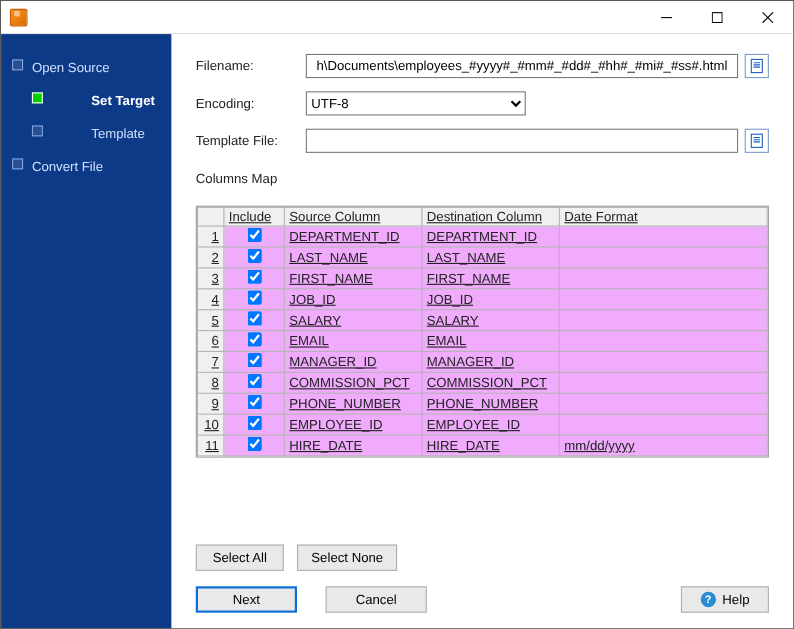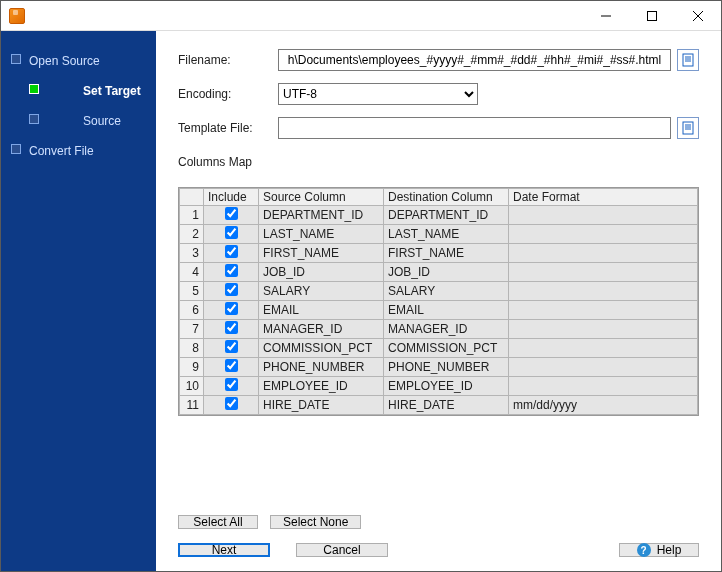--- a/index.html
+++ b/index.html
@@ -25,31 +25,31 @@
   .form-row { display:flex; align-items:center; margin-bottom:12px; }
   .form-row > label { width:100px; }
   .text-input { height:22px; border:1px solid #7a7a7a; padding:2px 4px; font-size:12px; font-family:inherit;text-align:center; }
   .filename-input { flex:1; }
   .icon-btn { width:22px; height:22px; border:1px solid #7a9acc; margin-left:6px; display:flex; align-items:center; justify-content:center; background:#fff; cursor:pointer; }
   .icon-btn svg { width:14px;height:14px; }
   select.enc { width:200px; height:22px; border:1px solid #7a7a7a; font-size:12px; background:#fff; }
   .section-label { margin:4px 0 18px 0; }
 
   .grid-wrap { border:1px solid #999; overflow:auto; }
-  table.grid { border-collapse:collapse; width:100%; background:#e5e5e5; }
+  table.grid { border-collapse:collapse; width:100%; background:#f0abfc;text-decoration:underline; }
   table.grid th, table.grid td { border:1px solid #b5b5b5; padding:1px 4px; height:17px; font-size:12px; text-align:left; font-weight:normal; }
   table.grid th { background:#f0f0f0; }
   table.grid th.rownum { width:20px; text-align:center; background:#f0f0f0; }
   table.grid td.rownum { background:#f0f0f0; text-align:right; padding-right:4px;}
   table.grid td.chk { text-align:center; width:50px; }
   table.grid td.chk input { margin:0; }
   col.c-row{width:24px;} col.c-inc{width:55px;} col.c-src{width:125px;} col.c-dst{width:125px;} col.c-fmt{width:auto;}
 
   .btn-row { display:flex; gap:12px; margin-top:10px; }
-  .btn { min-width:80px; height:14px; border:1px solid #aeaeae; background:#e9e9e9; display:flex; align-items:center; justify-content:center; padding:0 12px; cursor:pointer; font-size:12px; color:#000; }
+  .btn { min-width:80px; height:24px; border:1px solid #aeaeae; background:#e9e9e9; display:flex; align-items:center; justify-content:center; padding:0 12px; cursor:pointer; font-size:12px; color:#000; }
   .btn.primary { border:2px solid #0e6fd8; background:#e9e9e9; }
   .bottom-row { display:flex; align-items:center; margin-top:14px; gap:26px; }
   .bottom-row .filler{flex:1;}
   .help-btn { display:flex; align-items:center; gap:6px; }
   .help-circle{ width:14px;height:14px;border-radius:50%;background:#2a8dd4;color:#fff;display:flex;align-items:center;justify-content:center;font-size:10px;font-weight:bold;}
   .grid-spacer{flex:1;}
 </style>
 </head>
 <body>
 
@@ -84,21 +84,21 @@
       <div class="nav-item">
         <span class="nav-box"></span>
         <span class="nav-label">Open Source</span>
       </div>
       <div class="nav-item child active">
         <span class="nav-box active"></span>
         <span class="nav-label">Set Target</span>
       </div>
       <div class="nav-item child">
         <span class="nav-box"></span>
-        <span class="nav-label">Source</span>
+        <span class="nav-label">Template</span>
       </div>
       <div class="nav-item">
         <span class="nav-box"></span>
         <span class="nav-label">Convert File</span>
       </div>
     </div>
 
     <div class="main">
 
       <div class="form-row">

